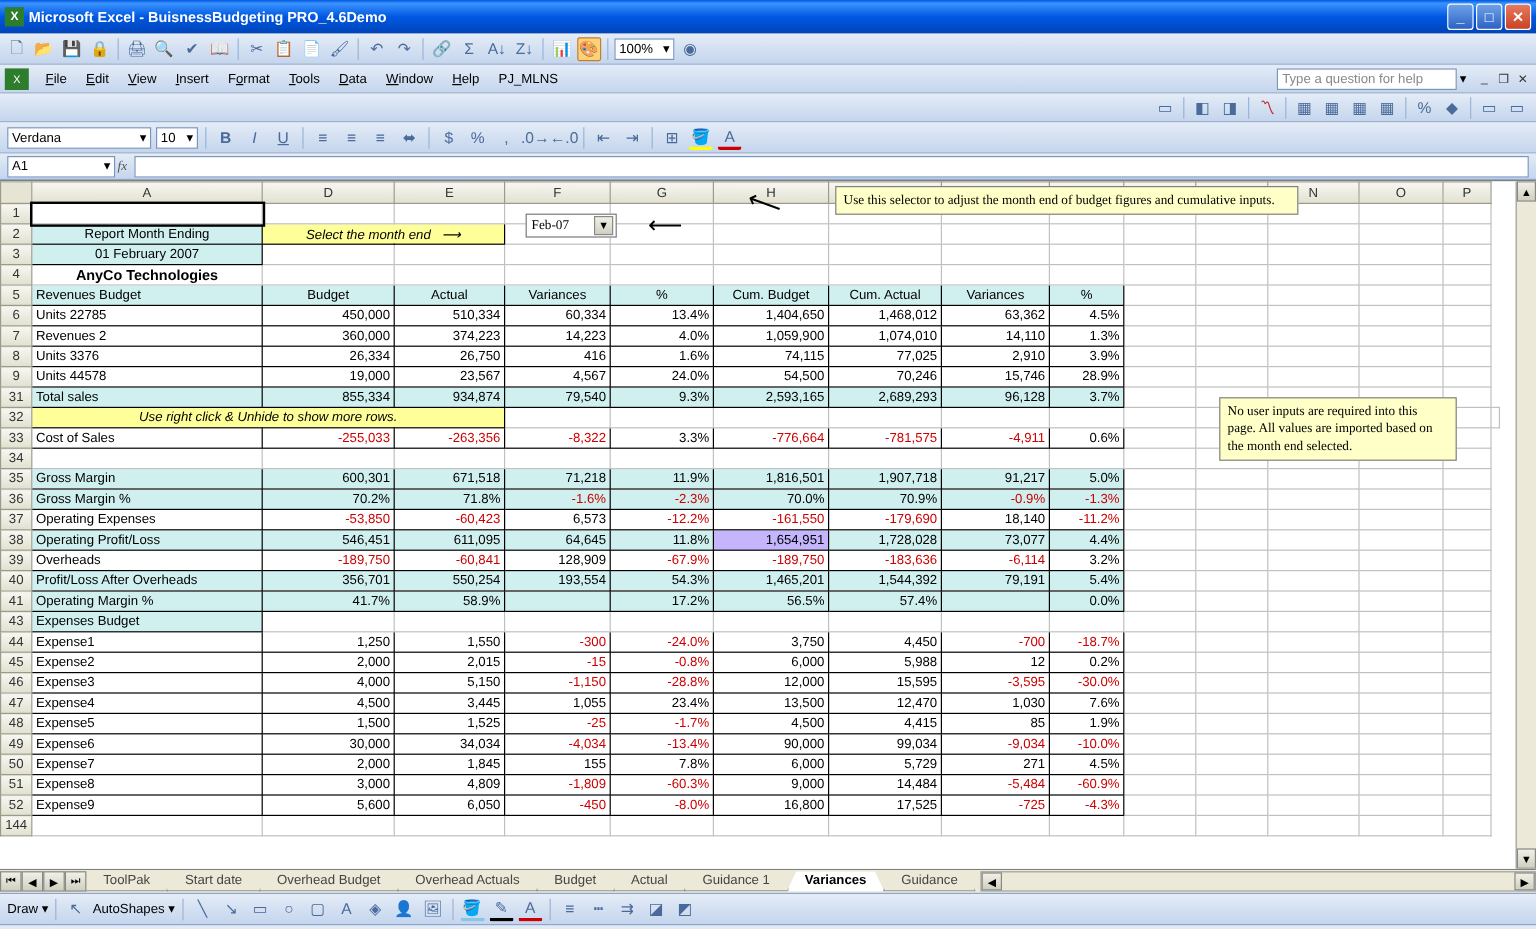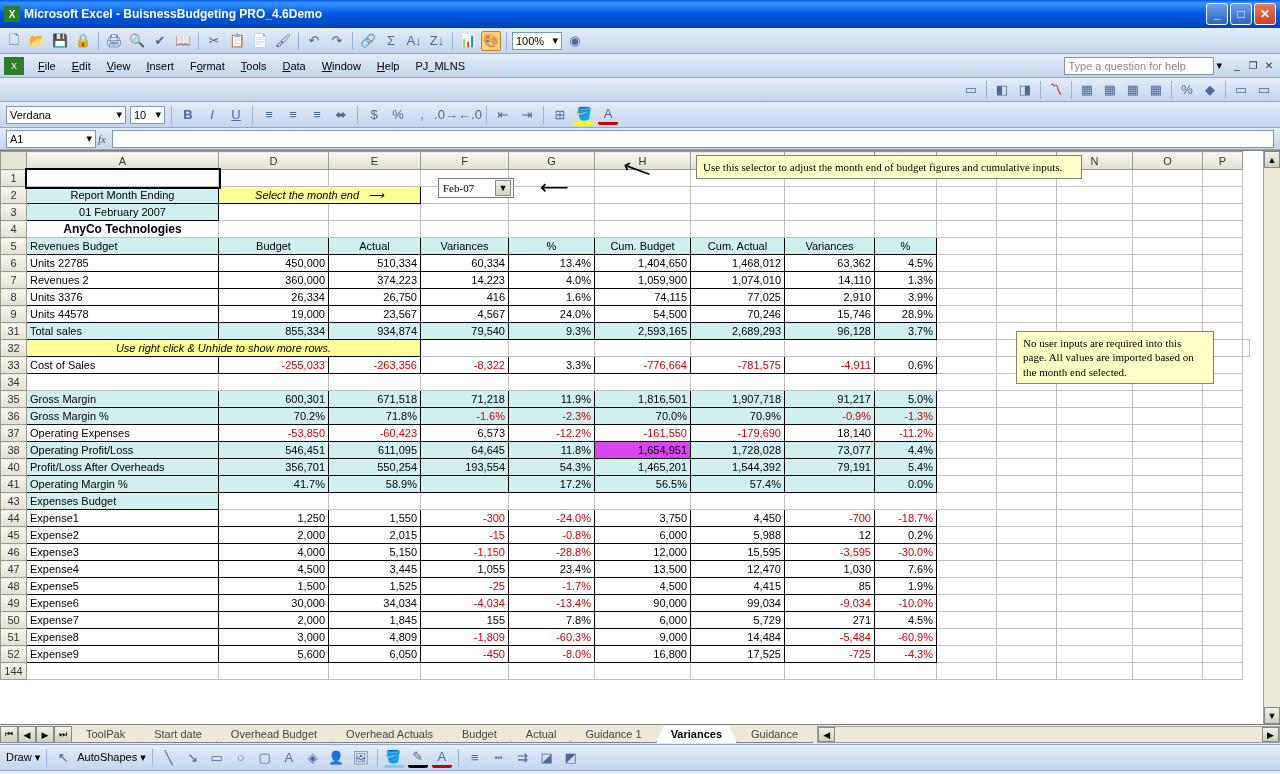--- a/index.html
+++ b/index.html
@@ -500,24 +500,41 @@
           <td></td>
           <td></td>
         </tr>
         <tr>
           <th class="row-hdr">38</th>
           <td class="data" style="border:1px solid #000;background:#d0f0f0;">Operating Profit/Loss</td>
           <td class="data txt-r " style="border:1px solid #000;background:#d0f0f0;">546,451</td>
           <td class="data txt-r " style="border:1px solid #000;background:#d0f0f0;">611,095</td>
           <td class="data txt-r " style="border:1px solid #000;background:#d0f0f0;">64,645</td>
           <td class="data txt-r " style="border:1px solid #000;background:#d0f0f0;">11.8%</td>
-          <td class="data txt-r " style="border:1px solid #000;background:#d946ef;">1,654,951</td>
+          <td class="data txt-r " style="border:1px solid #000;background:#c4b5fd;">1,654,951</td>
           <td class="data txt-r " style="border:1px solid #000;background:#d0f0f0;">1,728,028</td>
           <td class="data txt-r " style="border:1px solid #000;background:#d0f0f0;">73,077</td>
           <td class="data txt-r " style="border:1px solid #000;background:#d0f0f0;">4.4%</td>
+          <td></td>
+          <td></td>
+          <td></td>
+          <td></td>
+          <td></td>
+        </tr>
+        <tr>
+          <th class="row-hdr">39</th>
+          <td class="data" style="border:1px solid #000;">Overheads</td>
+          <td class="data txt-r neg" style="border:1px solid #000;">-189,750</td>
+          <td class="data txt-r neg" style="border:1px solid #000;">-60,841</td>
+          <td class="data txt-r " style="border:1px solid #000;">128,909</td>
+          <td class="data txt-r neg" style="border:1px solid #000;">-67.9%</td>
+          <td class="data txt-r neg" style="border:1px solid #000;">-189,750</td>
+          <td class="data txt-r neg" style="border:1px solid #000;">-183,636</td>
+          <td class="data txt-r neg" style="border:1px solid #000;">-6,114</td>
+          <td class="data txt-r " style="border:1px solid #000;">3.2%</td>
           <td></td>
           <td></td>
           <td></td>
           <td></td>
           <td></td>
         </tr>
         <tr>
           <th class="row-hdr">40</th>
           <td class="data" style="border:1px solid #000;background:#d0f0f0;">Profit/Loss After Overheads</td>
           <td class="data txt-r " style="border:1px solid #000;background:#d0f0f0;">356,701</td>

